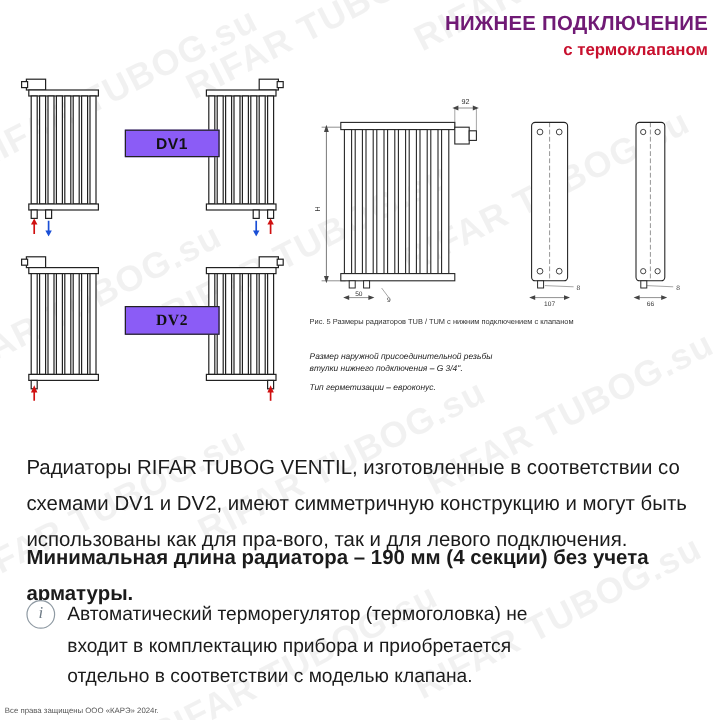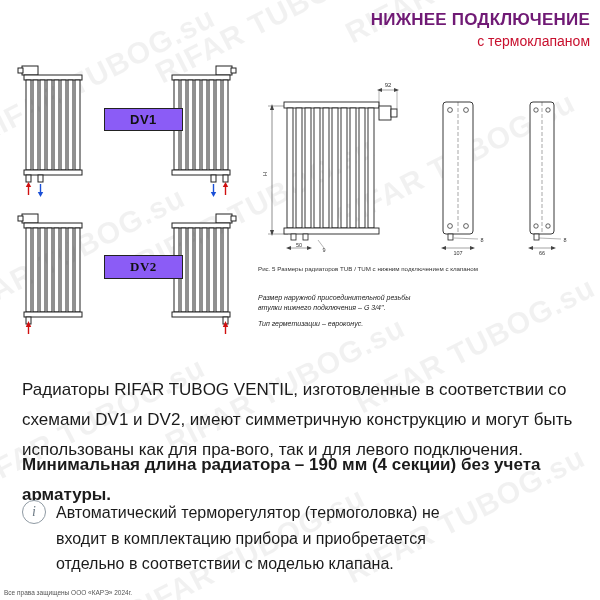--- a/index.html
+++ b/index.html
@@ -26,21 +26,21 @@
   }
 
   
   .header{position:absolute;top:0;left:0;width:600px;height:52px;z-index:5;}
   .hdr-line1{
     position:absolute;right:10px;top:10px;
     font-size:17px;font-weight:bold;letter-spacing:0.2px;color:#701a75;
   }
   .hdr-line2{
     position:absolute;right:10px;top:33px;
-    font-size:14px;font-weight:normal;color:#c8102e;margin-left:13px;
+    font-size:14px;font-weight:bold;color:#c8102e;margin-left:13px;
   }
 
   
   .rad-block{position:absolute;z-index:4;}
   .rad-label{
     position:absolute;z-index:6;
     border:1.4px solid #222;background:#8b5cf6;
     font-size:13px;font-weight:bold;letter-spacing:0.5px;
     padding:3px 25px;color:#111;
   }

